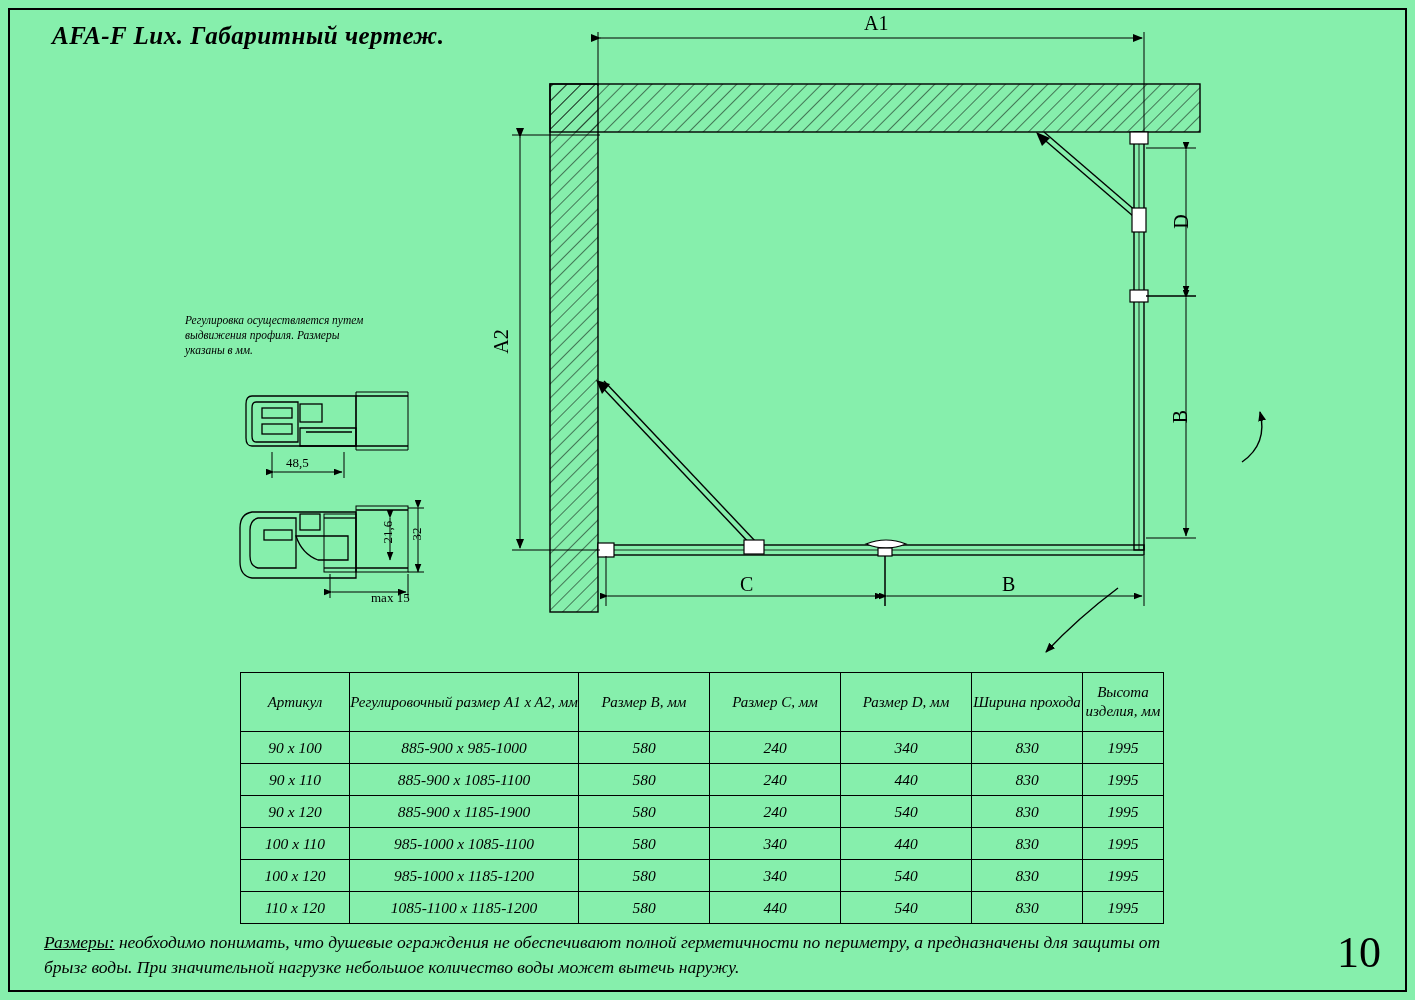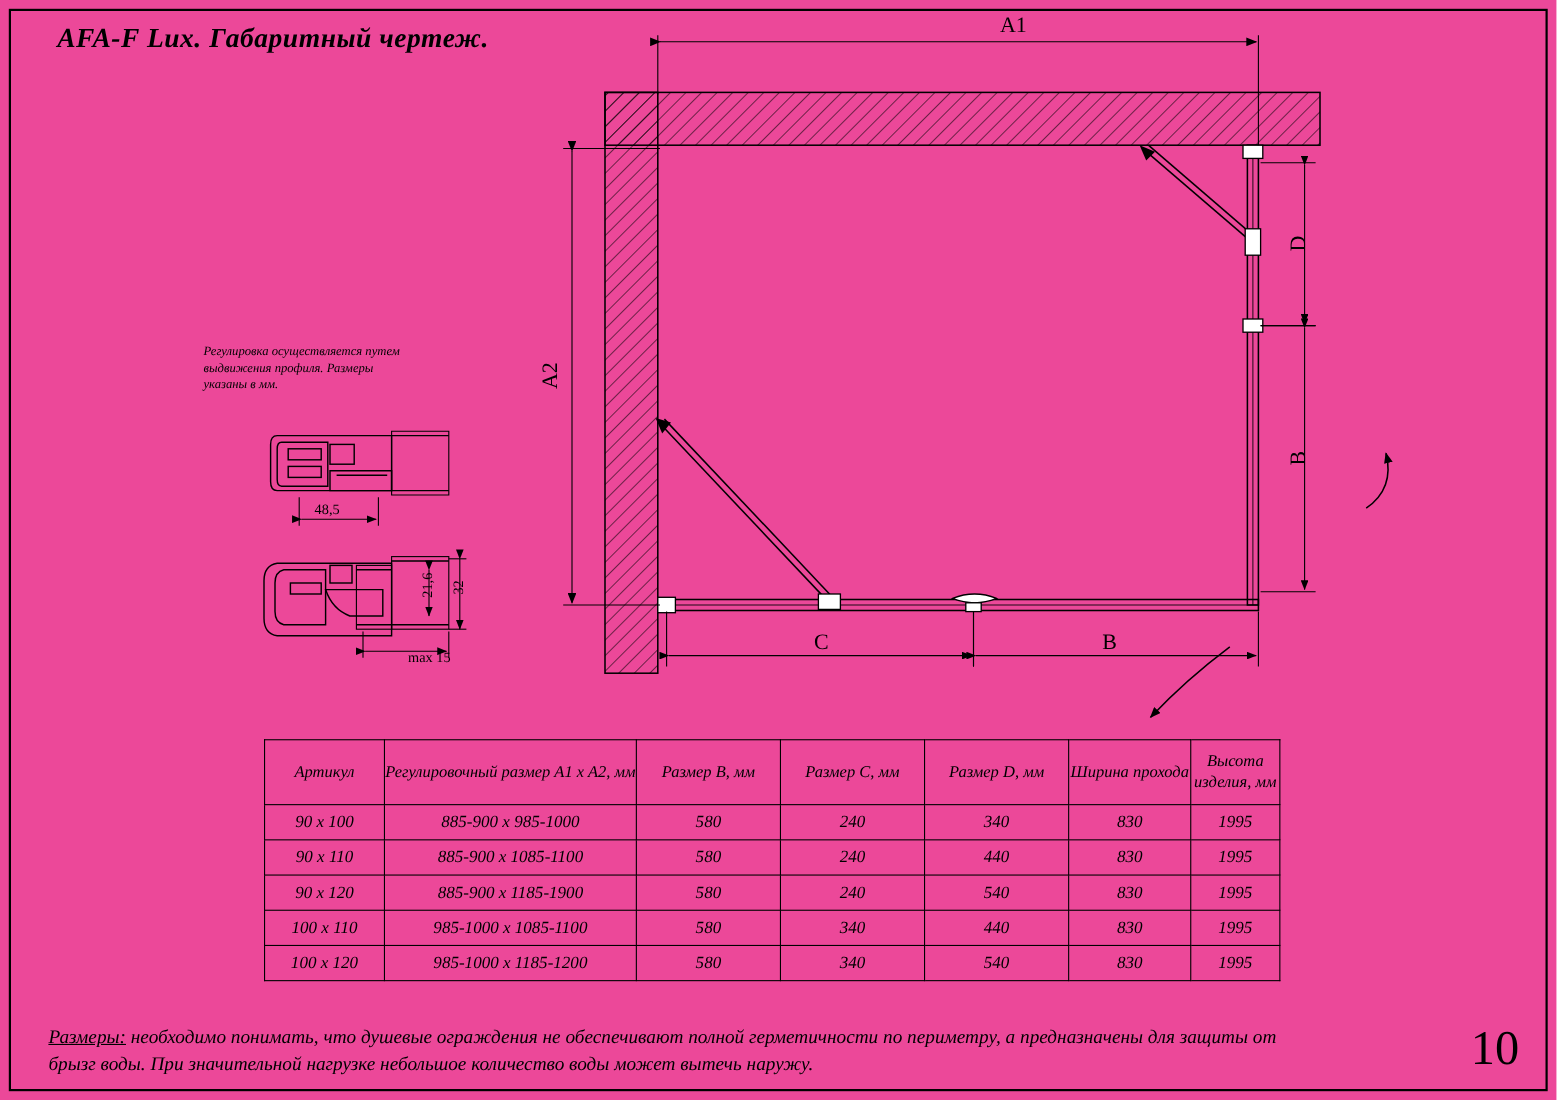--- a/index.html
+++ b/index.html
@@ -1,17 +1,17 @@
 <!DOCTYPE html>
 <html><head>
 <meta charset="utf-8">
 <style>
   html,body{margin:0;padding:0;background:#ffffff;}
   body{font-family:"Liberation Sans", sans-serif;}
-  #page{position:relative;width:1415px;height:1000px;background:#ec4899;overflow:hidden;}
+  #page{position:relative;width:1415px;height:1000px;background:#86efac;overflow:hidden;}
   .frame{position:absolute;left:8px;top:8px;width:1399px;height:984px;border:2px solid #000;box-sizing:border-box;}
   .title{position:absolute;left:52px;top:22px;font-family:"Liberation Serif",serif;font-style:italic;font-weight:bold;font-size:25px;letter-spacing:0.5px;color:#000;white-space:nowrap;}
   .pagenum{position:absolute;right:34px;bottom:22px;font-family:"Liberation Serif",serif;font-size:44px;color:#000;}
   .note{position:absolute;left:44px;top:930px;width:1120px;font-family:"Liberation Serif",serif;font-style:italic;font-size:17.5px;line-height:1.45;color:#000;}
   .note u{text-decoration:underline;}
   .adjnote{position:absolute;left:185px;top:313px;width:195px;text-align:left;font-family:"Liberation Serif",serif;font-style:italic;font-size:11.5px;line-height:1.3;color:#000;}
 
   
   .dl{position:absolute;font-family:"Liberation Serif",serif;font-size:20px;color:#000;}
   .dl.vert{transform:rotate(-90deg);transform-origin:center center;}
@@ -173,21 +173,21 @@
       <line x1="418" y1="508" x2="418" y2="572" marker-start="url(#arrS)" marker-end="url(#arrS)"></line>
       <line x1="408" y1="508" x2="424" y2="508"></line>
       <line x1="408" y1="572" x2="424" y2="572"></line>
 
       <line x1="330" y1="574" x2="330" y2="598"></line>
       <line x1="408" y1="574" x2="408" y2="598"></line>
       <line x1="332" y1="592" x2="406" y2="592" marker-start="url(#arrS)" marker-end="url(#arrS)"></line>
     </g>
   </svg>
 
-  <div class="dl" style="left:864px;top:12px;margin-left:45px;">A1</div>
+  <div class="dl" style="left:864px;top:12px;">A1</div>
   <div class="dl vert" style="left:489px;top:330px;">A2</div>
   <div class="dl vert" style="left:1174px;top:210px;">D</div>
   <div class="dl vert" style="left:1174px;top:405px;">B</div>
   <div class="dl" style="left:740px;top:573px;">C</div>
   <div class="dl" style="left:1002px;top:573px;">B</div>
 
   <div class="small" style="left:286px;top:455px;">48,5</div>
   <div class="small" style="left:377px;top:524px;transform:rotate(-90deg);transform-origin:center center;">21,6</div>
   <div class="small" style="left:410px;top:526px;transform:rotate(-90deg);transform-origin:center center;">32</div>
   <div class="small" style="left:371px;top:590px;">max 15</div>
@@ -243,18 +243,27 @@
       </tr>
       <tr>
         <td>100 x 120</td>
         <td>985-1000 x 1185-1200</td>
         <td>580</td>
         <td>340</td>
         <td>540</td>
         <td>830</td>
         <td>1995</td>
       </tr>
+      <tr>
+        <td>110 x 120</td>
+        <td>1085-1100 x 1185-1200</td>
+        <td>580</td>
+        <td>440</td>
+        <td>540</td>
+        <td>830</td>
+        <td>1995</td>
+      </tr>
     </tbody>
   </table>
 
   <div class="note"><u>Размеры:</u><span> необходимо понимать, что душевые ограждения не обеспечивают полной герметичности по периметру, а предназначены для защиты от брызг воды. При значительной нагрузке небольшое количество воды может вытечь наружу.</span></div>
 
 </div>
 
 </body></html>

